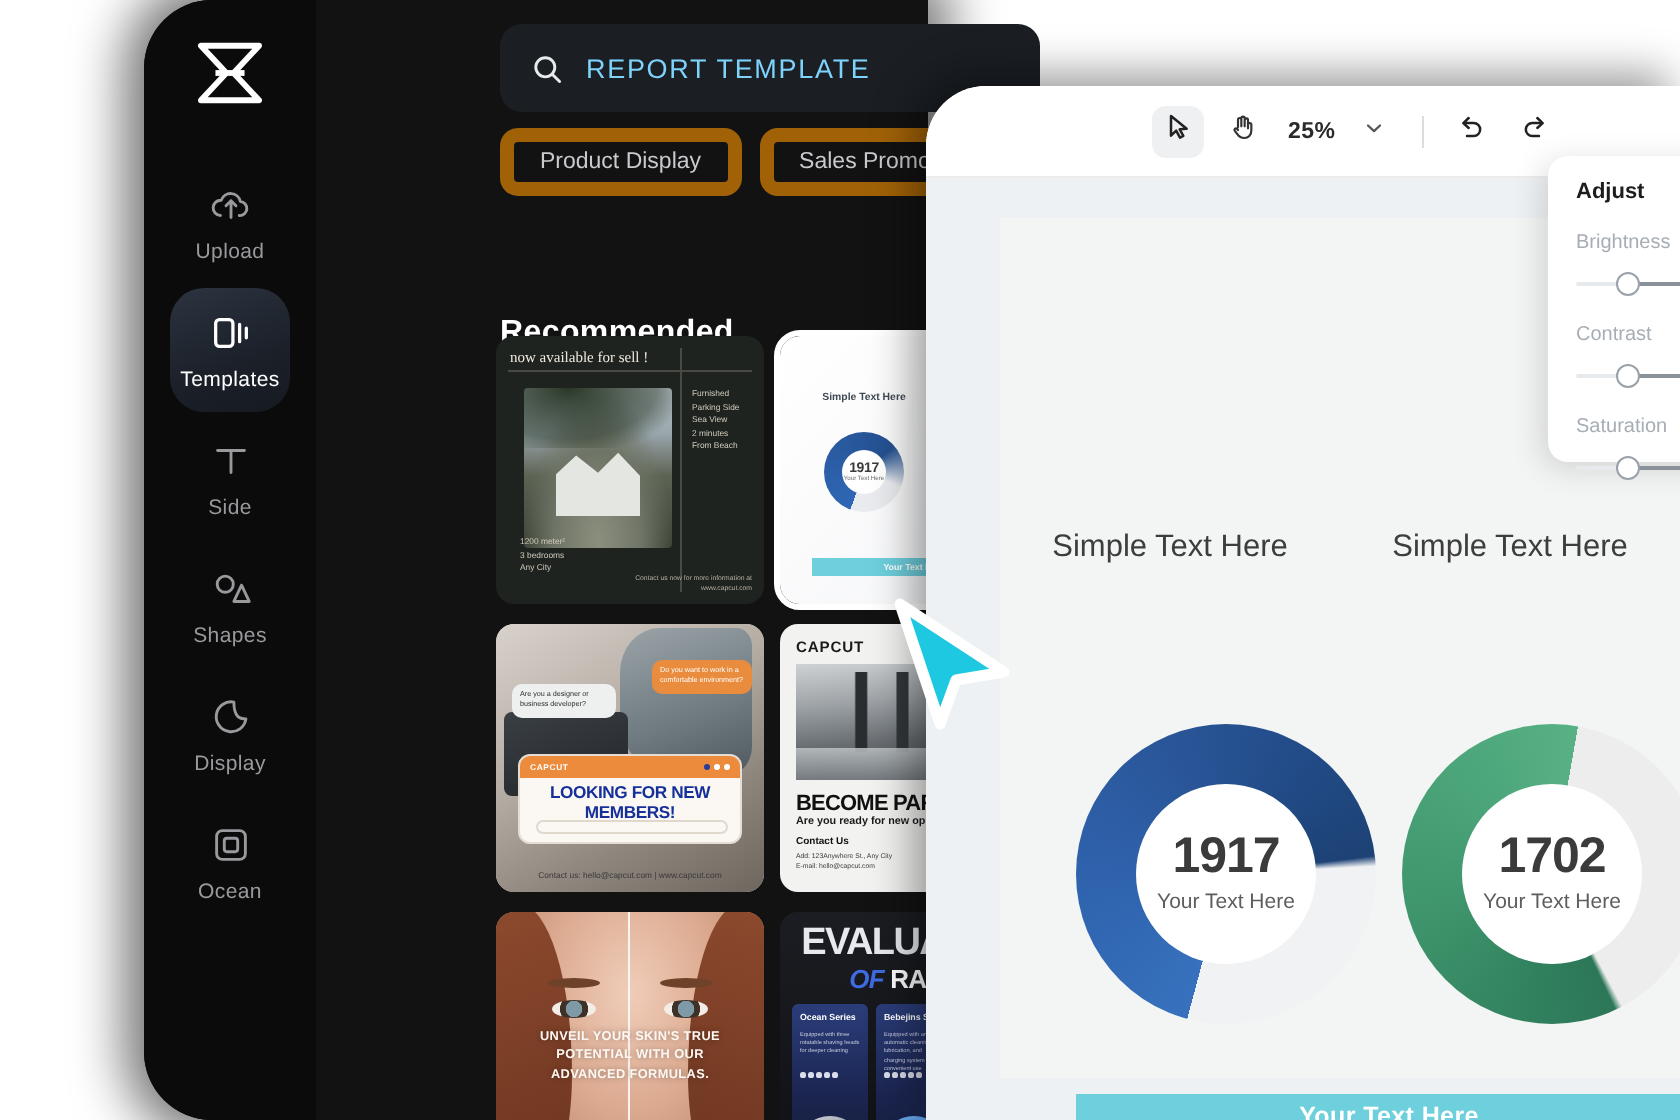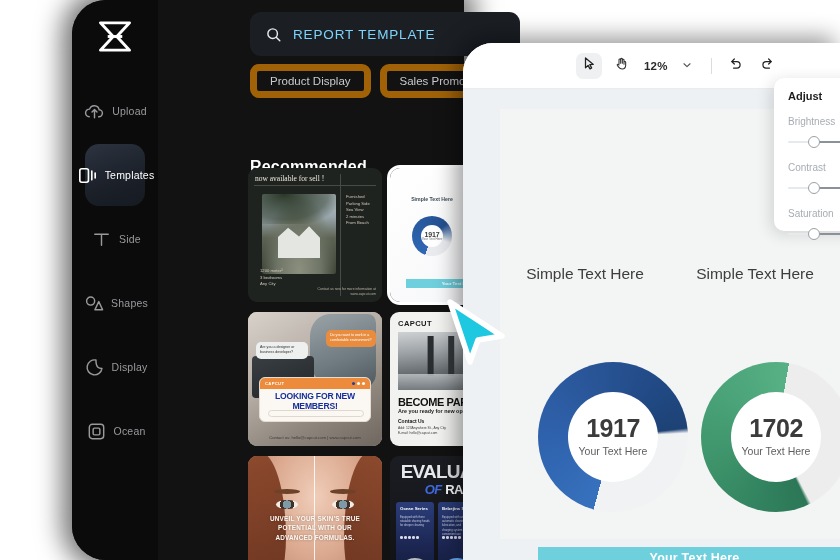--- a/index.html
+++ b/index.html
@@ -23,25 +23,26 @@
     position: absolute; left: 0; top: 0; width: 86px; height: 560px;
     background: #0b0b0b;
     border-top-left-radius: 34px;
     border-bottom-left-radius: 34px;
     display: flex; flex-direction: column; align-items: center;
   }
   .logo { margin-top: 18px; width: 44px; height: 36px; display:flex; align-items:center; justify-content:center; }
   .rail-items { margin-top: 26px; width: 100%; display:flex; flex-direction:column; align-items:center; gap: 2px; }
   .rail-item {
     width: 60px; height: 62px; border-radius: 14px;
-    display: flex; flex-direction: row; align-items: center; justify-content: center;
+    display: flex; flex-direction: column; align-items: center; justify-content: center;
     gap: 6px; cursor: pointer;
   }
   .rail-item.active {
     background: linear-gradient(160deg,#2c3440 0%, #1b2029 60%, #161a21 100%);
+    border-radius: 17px;
   }
   .rail-item .ico { width: 24px; height: 24px; display:flex; align-items:center; justify-content:center; }
   .rail-item .lbl { font-size: 10.5px; color: #9a9a9e; letter-spacing: .2px; }
   .rail-item.active .lbl { color: #ffffff; }
   .rail-item .ico svg { display:block; }
 
   
   .panel { position: absolute; left: 86px; top: 0; width: 306px; height: 560px; }
   .search {
     position: absolute; left: 92px; top: 12px; width: 270px; height: 44px;
@@ -519,21 +520,21 @@
           </svg>
         </span>
       </div>
       <div class="tbtn">
         <span>
           <svg viewBox="0 0 18 18" width="15" height="15" fill="none" stroke="#333" stroke-width="1.3" stroke-linecap="round" stroke-linejoin="round">
             <path d="M6 9.2V4.6a1 1 0 0 1 2 0v4M8 8.4V3.8a1 1 0 0 1 2 0v4.6M10 8.6V4.8a1 1 0 0 1 2 0v5M12 7.6a1 1 0 0 1 2 0v3.6c0 2.6-1.8 4.4-4.2 4.4-2.3 0-3.3-1-4.2-2.3L4 11.2c-.5-.8.5-1.8 1.3-1.1L6 10.8"></path>
           </svg>
         </span>
       </div>
-      <span class="zoomval">12%</span>
+      <span class="zoomval">25%</span>
       <span class="tbtn">
         <span>
           <svg viewBox="0 0 16 16" width="12" height="12" fill="none" stroke="#555" stroke-width="1.5" stroke-linecap="round" stroke-linejoin="round">
             <path d="M4 6.3 8 10.1 12 6.3"></path>
           </svg>
         </span>
       </span>
       <span class="tdiv"></span>
       <div class="tbtn">
         <span>

